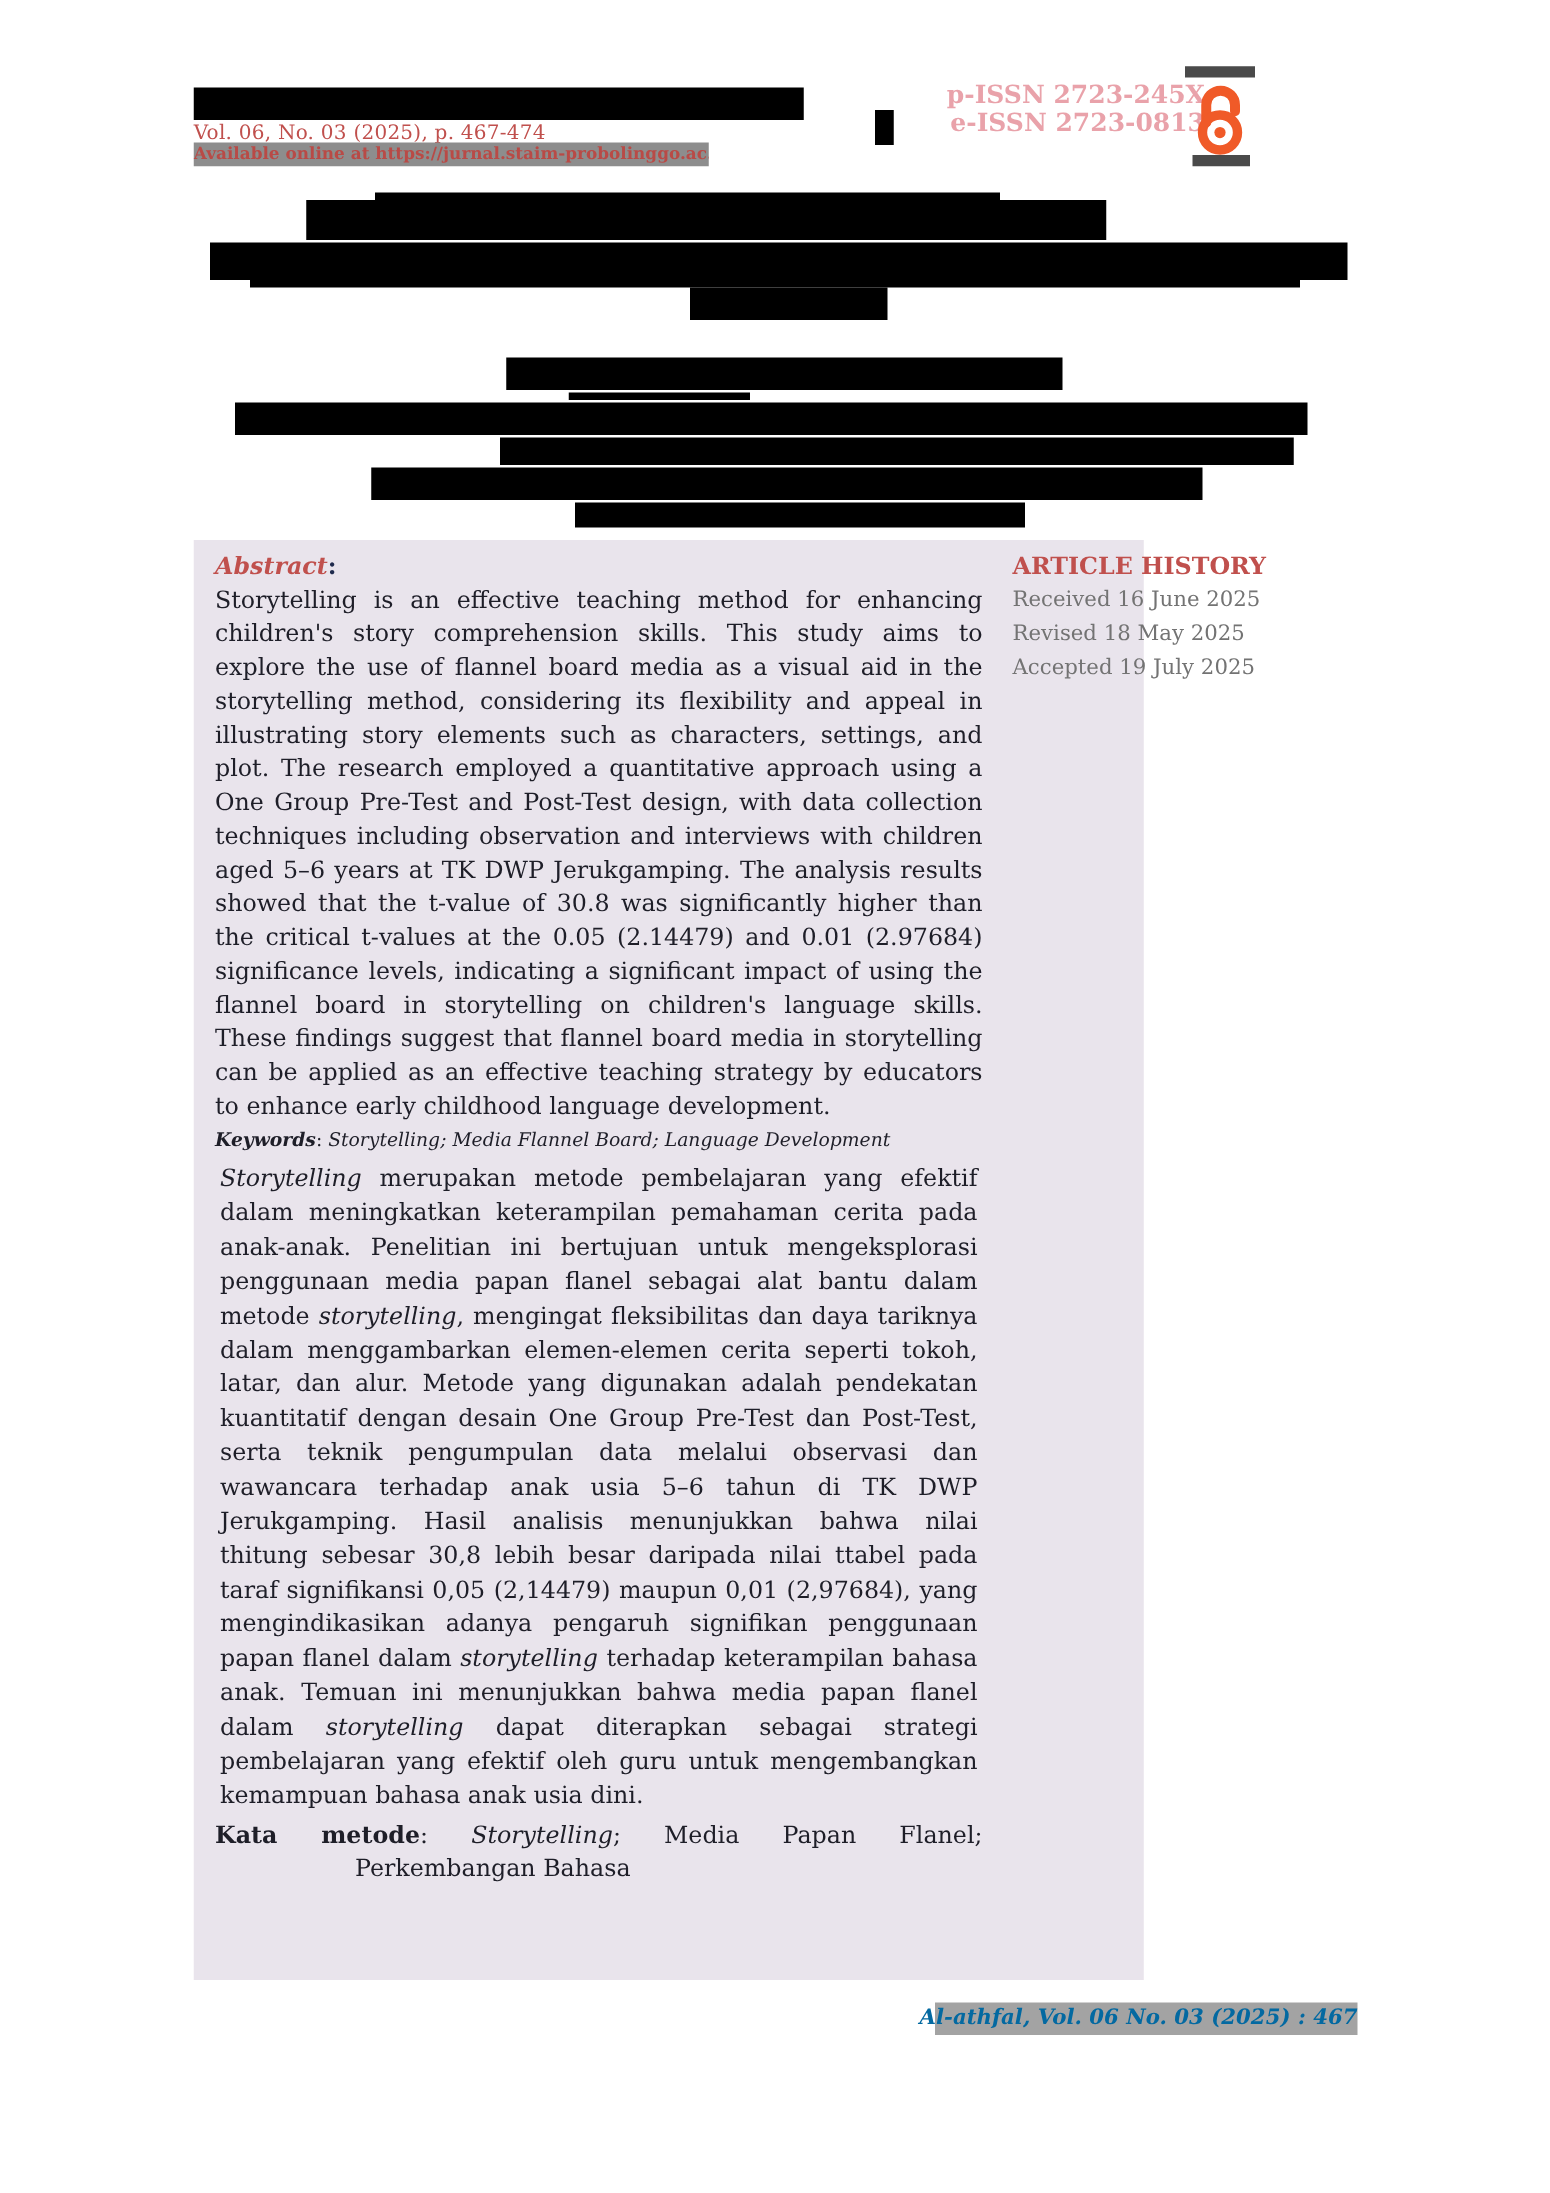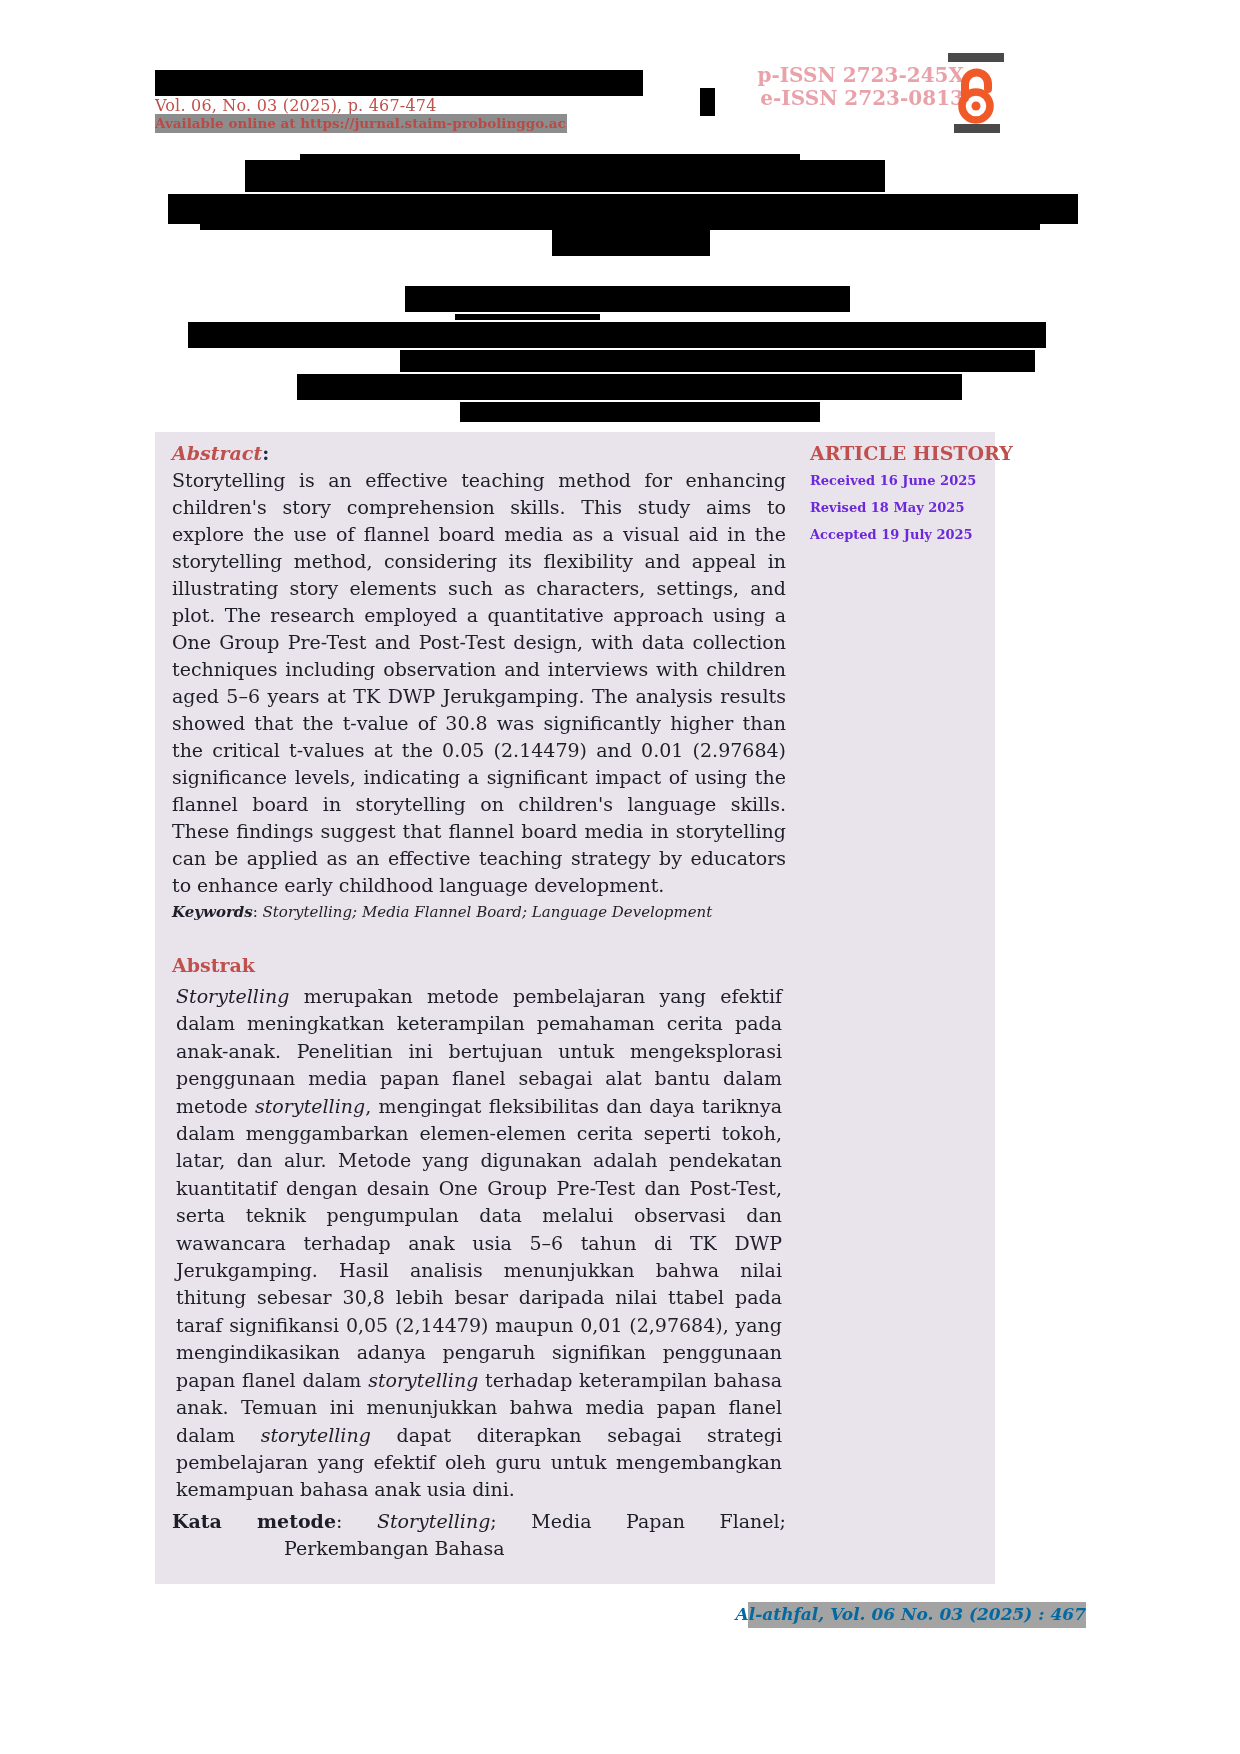--- a/index.html
+++ b/index.html
@@ -24,21 +24,21 @@
     line-height:19px;white-space:nowrap;overflow:hidden;
   }
   .issn-block{
     left:724px;top:64px;width:240px;
     font-size:20px;font-weight:bold;color:#e9a2aa;line-height:23px;
     text-align:right;
   }
   .oa-logo{left:953px;top:62px;width:50px;height:62px;}
   
   .abstract-box{
-    left:155px;top:432px;width:840px;height:1152px;
+    left:155px;top:432px;width:760px;height:1152px;
     background:#e9e4ec;
   }
   .col-left{position:absolute;left:17px;top:8px;width:614px;}
   .col-right{position:absolute;left:655px;top:8px;width:268px;}
   .abs-heading{font-size:19px;line-height:27px;}
   .abs-heading .hword{font-style:italic;font-weight:bold;color:#c0504d;}
   .abs-heading .hcolon{font-weight:bold;color:#1f2a4d;}
   .para-en{
     margin:0;font-size:19px;line-height:27px;
     text-align:justify;
@@ -54,21 +54,21 @@
   }
   .para-id{
     margin:4px;font-size:19px;line-height:27.4px;text-align:justify;
   }
   .kw-block-id{
     font-size:19px;line-height:27.4px;text-align:justify;
     padding-left:112px;text-indent:-112px;
   }
   .kw-block-id .kw-label{font-weight:bold;font-style:normal;}
   .hist-heading{font-size:19px;font-weight:bold;color:#c0504d;line-height:27px;}
-  .hist-line{font-size:13px;font-weight:bold;line-height:27px;color:#6d28d9;}
+  .hist-line{font-size:17px;font-weight:normal;line-height:27px;color:#737373;}
   
   .footer-highlight{left:748px;top:1602px;width:338px;height:26px;background:#a3a3a3;}
   .footer-cite{
     left:600px;top:1601px;width:486px;text-align:right;
     font-size:17px;font-weight:bold;font-style:italic;color:#0369a1;
     line-height:26px;
   }
 </style>
 </head>
 <body>
@@ -115,21 +115,20 @@
     <div class="abs-heading">
       <span class="hword">Abstract</span><span class="hcolon">:</span>
     </div>
 
     <p class="para-en">Storytelling is an effective teaching method for enhancing children's story comprehension skills. This study aims to explore the use of flannel board media as a visual aid in the storytelling method, considering its flexibility and appeal in illustrating story elements such as characters, settings, and plot. The research employed a quantitative approach using a One Group Pre-Test and Post-Test design, with data collection techniques including observation and interviews with children aged 5–6 years at TK DWP Jerukgamping. The analysis results showed that the t-value of 30.8 was significantly higher than the critical t-values at the 0.05 (2.14479) and 0.01 (2.97684) significance levels, indicating a significant impact of using the flannel board in storytelling on children's language skills. These findings suggest that flannel board media in storytelling can be applied as an effective teaching strategy by educators to enhance early childhood language development.</p>
 
     <div class="kw-block">
       <span class="kw-label">Keywords</span><span style="font-style:normal;">: </span><span>Storytelling; Media Flannel Board; Language Development</span>
     </div>
 
-    <div class="abstrak-heading">Abstrak</div>
 
     <p class="para-id"><i>Storytelling</i><span> merupakan metode pembelajaran yang efektif dalam meningkatkan keterampilan pemahaman cerita pada anak-anak. Penelitian ini bertujuan untuk mengeksplorasi penggunaan media papan flanel sebagai alat bantu dalam metode </span><i>storytelling</i><span>, mengingat fleksibilitas dan daya tariknya dalam menggambarkan elemen-elemen cerita seperti tokoh, latar, dan alur. Metode yang digunakan adalah pendekatan kuantitatif dengan desain One Group Pre-Test dan Post-Test, serta teknik pengumpulan data melalui observasi dan wawancara terhadap anak usia 5–6 tahun di TK DWP Jerukgamping. Hasil analisis menunjukkan bahwa nilai thitung sebesar 30,8 lebih besar daripada nilai ttabel pada taraf signifikansi 0,05 (2,14479) maupun 0,01 (2,97684), yang mengindikasikan adanya pengaruh signifikan penggunaan papan flanel dalam </span><i>storytelling</i><span> terhadap keterampilan bahasa anak. Temuan ini menunjukkan bahwa media papan flanel dalam </span><i>storytelling</i><span> dapat diterapkan sebagai strategi pembelajaran yang efektif oleh guru untuk mengembangkan kemampuan bahasa anak usia dini.</span></p>
 
     <div class="kw-block-id">
       <span class="kw-label">Kata metode</span><span>: </span><span><i>Storytelling</i><span>; Media Papan Flanel; Perkembangan Bahasa</span></span>
     </div>
   </div>
 
   <div class="col-right">
     <div class="hist-heading">ARTICLE HISTORY</div>

